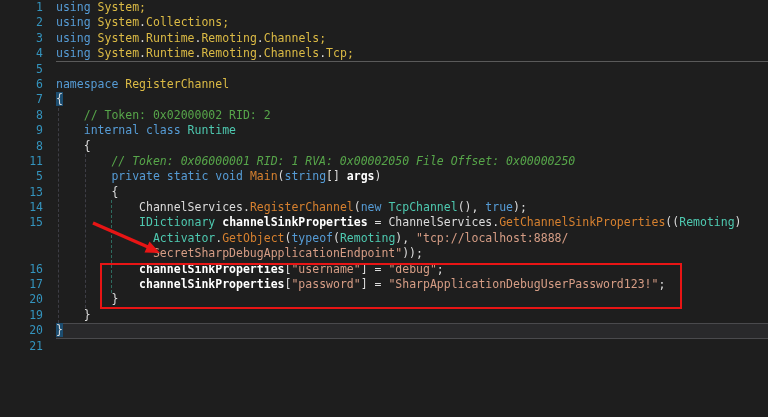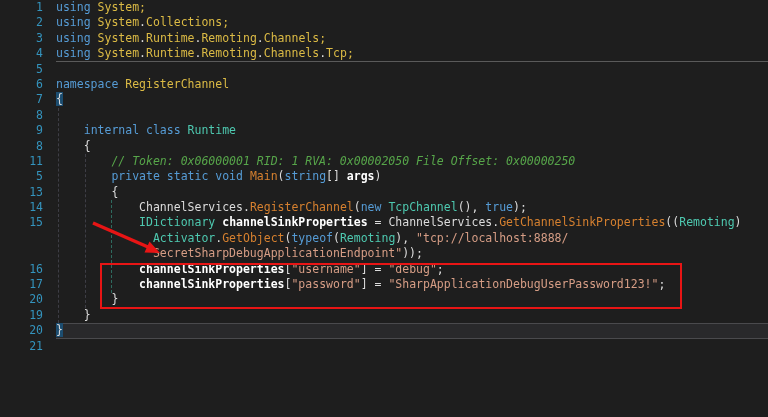--- a/index.html
+++ b/index.html
@@ -75,21 +75,21 @@
         <div class="row">
           <span class="num">6</span>
           <span class="code"><span style="color: rgb(86, 156, 214);">namespace </span><span style="color: rgb(220, 187, 69);">RegisterChannel</span></span>
         </div>
         <div class="row">
           <span class="num">7</span>
           <span class="code"><span class="hl" style="color: rgb(220, 220, 220);">{</span></span>
         </div>
         <div class="row">
           <span class="num">8</span>
-          <span class="code"><span style="color: rgb(220, 220, 220);">    </span></span>
+          <span class="code"><span style="color: rgb(220, 220, 220);">    </span><span style="color: rgb(87, 166, 74);">// Token: 0x02000002 RID: 2</span></span>
         </div>
         <div class="row">
           <span class="num">9</span>
           <span class="code"><span style="color: rgb(220, 220, 220);">    </span><span style="color: rgb(86, 156, 214);">internal class </span><span style="color: rgb(78, 201, 176);">Runtime</span></span>
         </div>
         <div class="row">
           <span class="num">8</span>
           <span class="code"><span style="color: rgb(220, 220, 220);">    {</span></span>
         </div>
         <div class="row">

